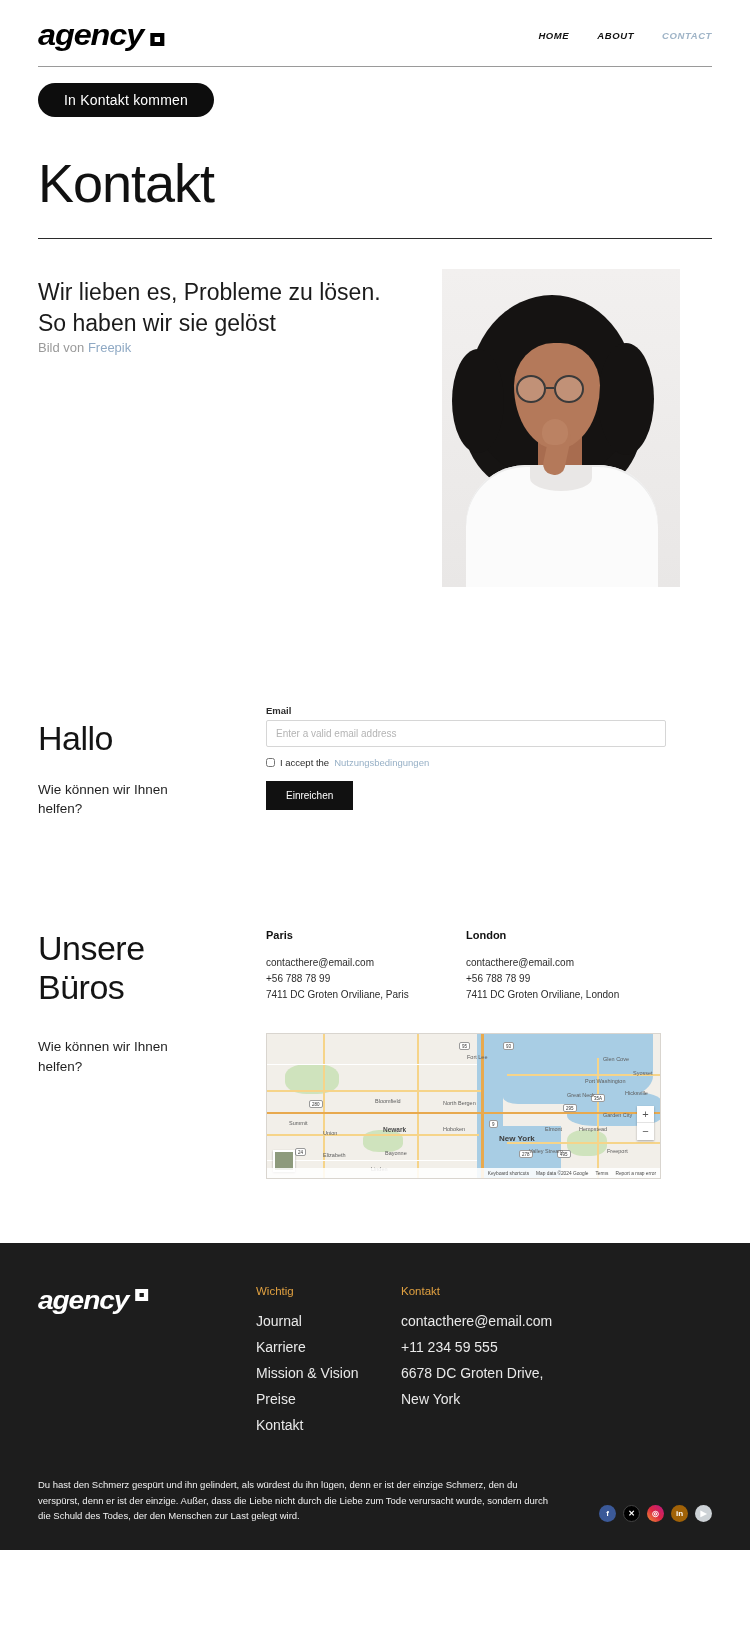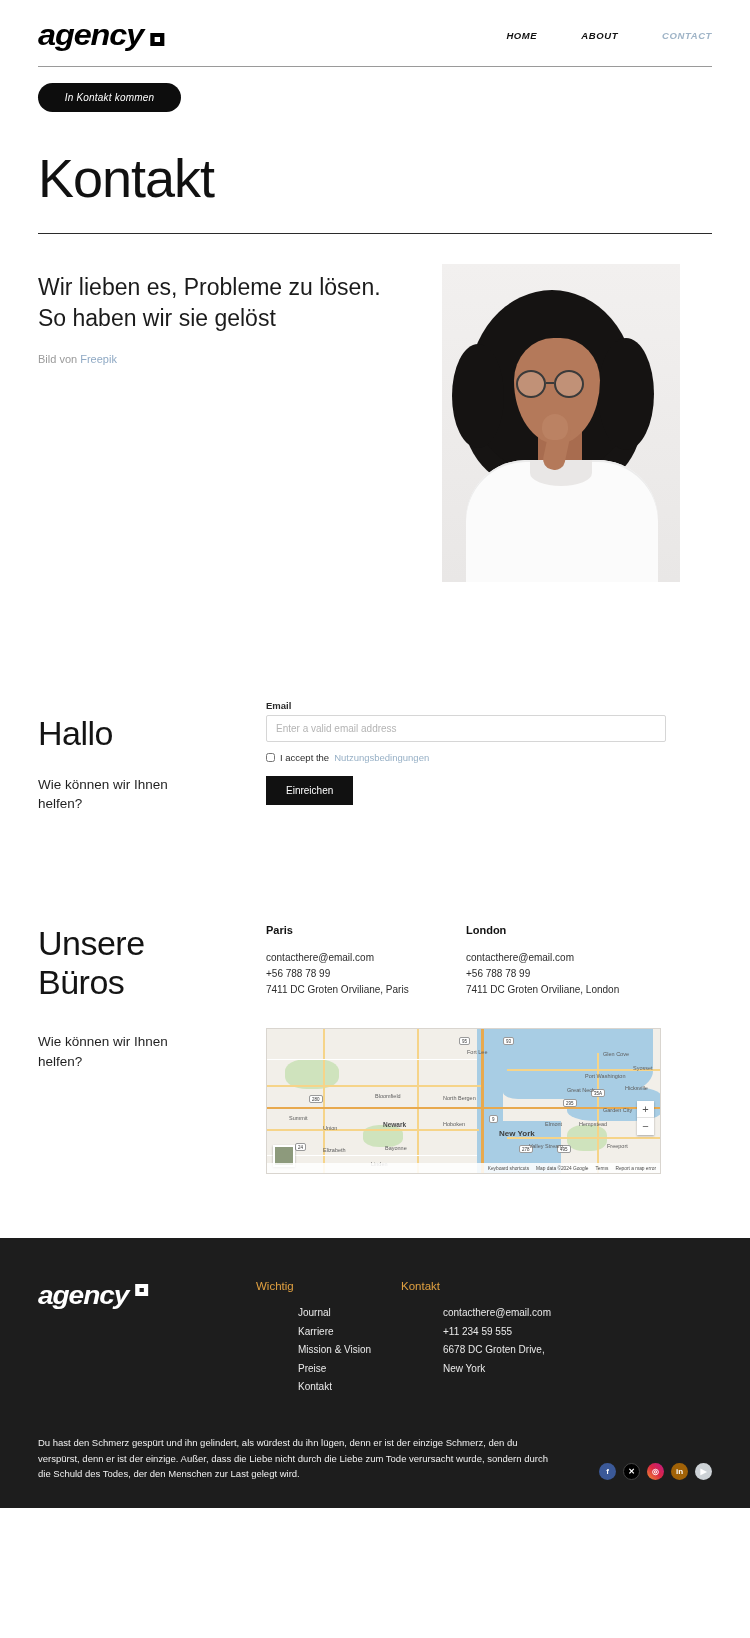--- a/index.html
+++ b/index.html
@@ -20,55 +20,55 @@
   .logo {
     font-family:"Liberation Sans", sans-serif;
     font-size:30px; font-weight:900; font-style:italic;
     letter-spacing:-1px; color:#000;
     display:flex; align-items:center; gap:7px;
     transform: scaleX(1.08);
     transform-origin:left center;
   }
   .logo-dot { width:13px; height:13px; background:#000; display:inline-block; position:relative; top:4px;}
   .logo-dot:after{content:"";position:absolute;left:4px;top:4px;width:5px;height:5px;background:#fff;}
-  .nav { display:flex; gap:44px; align-items:center; }
+  .nav { display:flex; gap:28px; align-items:center; }
   .nav a {
     font-size:9.5px; font-weight:700; font-style:italic; letter-spacing:0.6px;
     color:#111; text-decoration:none;
   }
   .nav a.active { color:#9fb4c7; }
   .header-rule { margin:14px 38px 0 38px; border-bottom:1px solid #9a9a9a; }
 
   
   .cta-wrap { padding:16px 38px 0 38px; }
   .cta {
     display:inline-block;
     background:#0d0d0d; color:#fff;
-    font-size:10px; letter-spacing:.2px;
+    font-size:14px; letter-spacing:.2px;
     padding:9px 26px; border-radius:999px; border:none; cursor:pointer;
-    min-width:143px; text-align:center;font-style:italic;
+    min-width:143px; text-align:center;
   }
 
   
   .title-block { padding:38px 38px 0 38px; }
   h1.page-title {
     font-size:54px; font-weight:300; letter-spacing:-1px; line-height:1.05;
     color:#111;
   }
   .title-rule { margin:26px 38px 0 38px; border-bottom:1px solid #2b2b2b; }
 
   
   .intro {
     display:flex; gap:32px; padding:30px 38px 0 38px; align-items:flex-start;
   }
   .intro-text { width:372px; padding-top:8px; }
   .intro-text h2 {
     font-size:23px; font-weight:400; line-height:1.38; color:#1b1b1b;
   }
-  .intro-credit { margin-top:18px; font-size:11px; color:#9a9a9a; }
+  .intro-credit { margin-top:0; font-size:13px; color:#9a9a9a; }
   .intro-credit a { color:#8fa9c4; text-decoration:none; }
   .intro-photo {
     width:238px; height:318px; flex:none; position:relative; overflow:hidden;
     background:#efedec;
   }
   
   .ph-bg{position:absolute;inset:0;background:linear-gradient(180deg,#f2f0ef 0%,#e9e7e6 100%);}
   .ph-hair{
     position:absolute; left:26px; top:26px; width:168px; height:182px;
     background:#151312; border-radius:50% 50% 44% 44%/54% 54% 46% 46%;
@@ -168,21 +168,21 @@
     width:218px; font-size:26px; font-weight:900; font-style:italic; letter-spacing:-1px;
     color:#fff; display:flex; align-items:flex-start; gap:6px; transform:scaleX(1.08);
     transform-origin:left top;
   }
   .f-logo-dot{width:12px;height:12px;background:#fff;position:relative;top:4px;}
   .f-logo-dot:after{content:"";position:absolute;left:4px;top:4px;width:4px;height:4px;background:#1d1d1d;}
   .f-col { width:145px; }
   .f-col.last { width:auto; }
   .f-col h4 { font-size:11.5px; color:#e0a040; font-weight:400; margin-bottom:12px;}
   .f-col a, .f-col .ln {
-    display:block; font-size:10px; color:#e9e9e9; text-decoration:none; line-height:1.85;margin-left:42px;
+    display:block; font-size:14px; color:#e9e9e9; text-decoration:none; line-height:1.85;
   }
   .f-bottom { display:flex; align-items:flex-end; justify-content:space-between; margin-top:38px;}
   .f-legal { font-size:9.5px; line-height:1.65; color:#f0f0f0; width:520px;}
   .f-social { display:flex; gap:7px; padding-bottom:2px;}
   .f-social span {
     width:17px;height:17px;border-radius:50%; display:flex;align-items:center;justify-content:center;
     font-size:8px; color:#fff; font-weight:700; cursor:pointer;
   }
   .s-fb{background:#3b5998;} .s-x{background:#000;border:1px solid #444;}
   .s-ig{background:linear-gradient(45deg,#f09433,#dc2743,#bc1888);}

